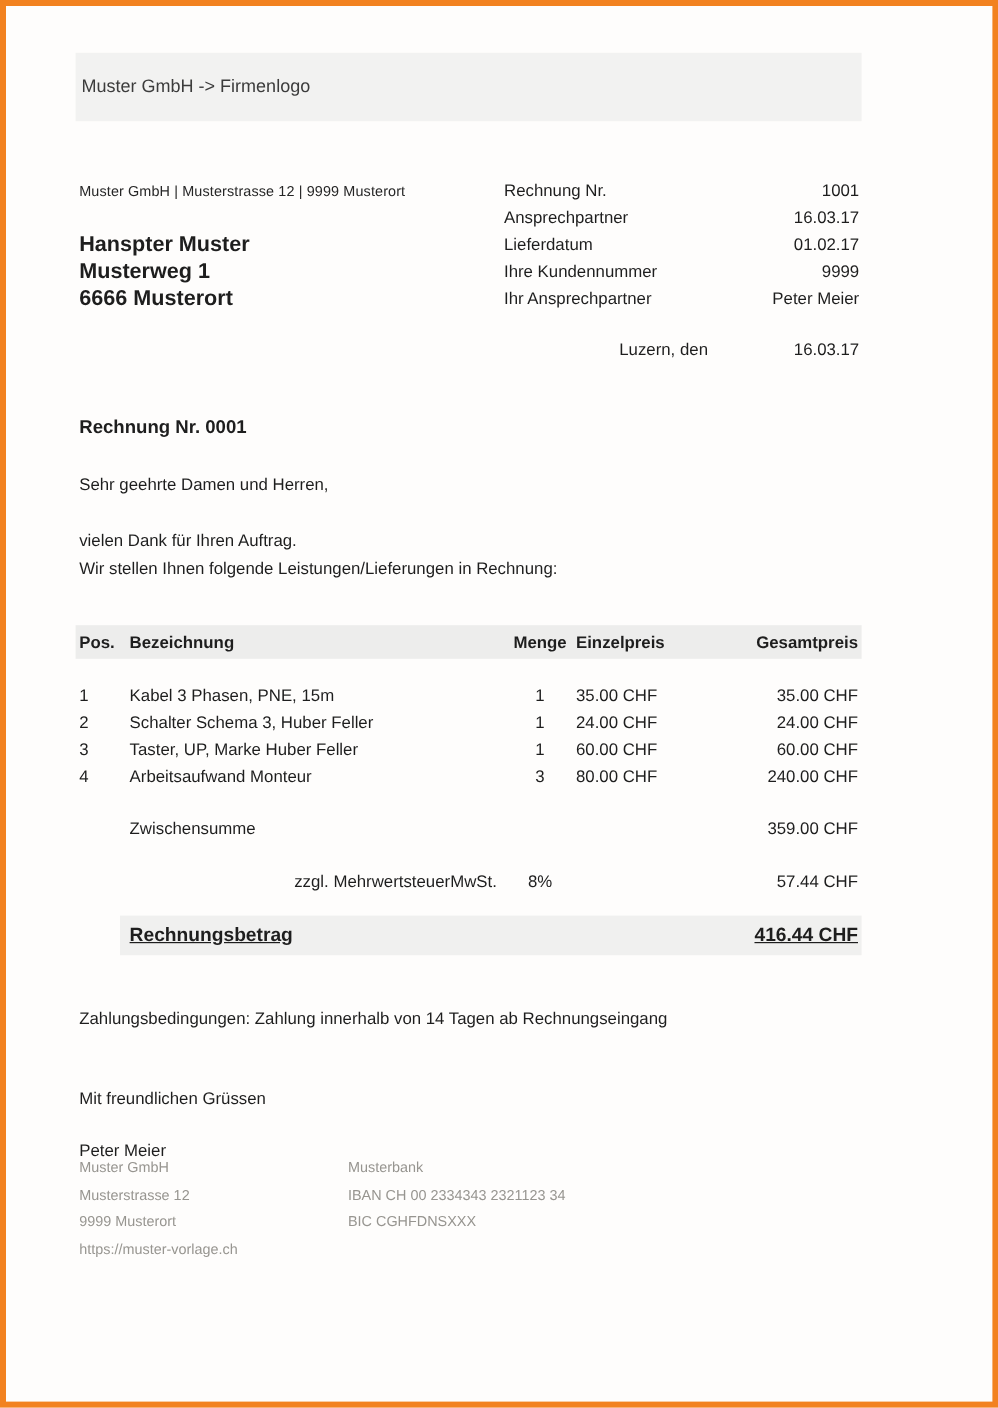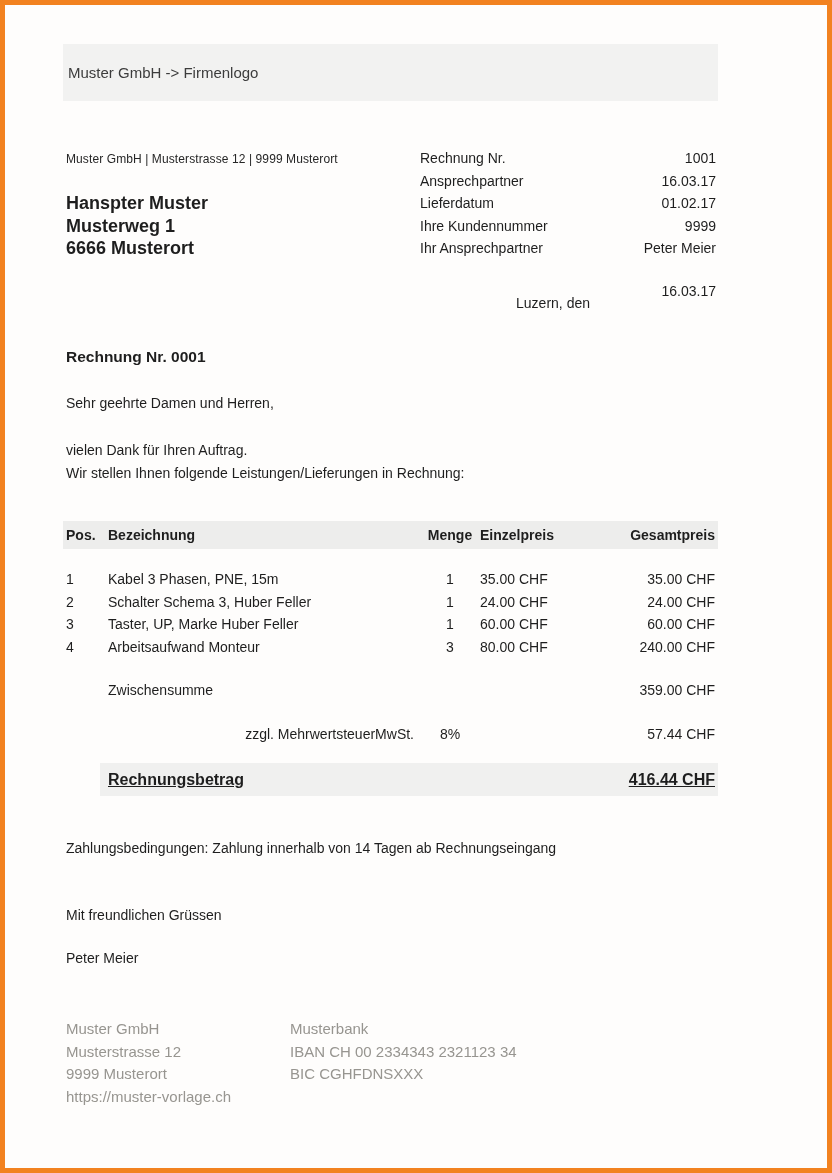--- a/index.html
+++ b/index.html
@@ -41,21 +41,21 @@
   
   .meta {
     position: absolute; left: 420px; top: 147px;
     width: 296px; font-size: 14px; line-height: 22.5px;
   }
   .meta-row { display: flex; justify-content: space-between; }
   .place-row {
     position: absolute; left: 420px; top: 283px;
     width: 296px; font-size: 14px; display: flex;
   }
-  .place-row .place-label { flex: 1; text-align: right; margin-top: 12px; }
+  .place-row .place-label { flex: 1; text-align: right; }
   .place-row .place-date { width: 126px; text-align: right; }
 
   
   .h1 {
     position: absolute; left: 66px; top: 348px;
     font-size: 15.5px; font-weight: bold;
   }
   .salutation { position: absolute; left: 66px; top: 395px; font-size: 14px; }
   .intro {
     position: absolute; left: 66px; top: 439px;
@@ -96,22 +96,22 @@
     font-size: 16px; font-weight: bold;
     padding-left: 8px; padding-right: 3px; text-decoration: underline;
   }
 
   .payment-terms { position: absolute; left: 66px; top: 840px; font-size: 14px; }
   .regards { position: absolute; left: 66px; top: 907px; font-size: 14px; }
   .signature { position: absolute; left: 66px; top: 950px; font-size: 14px; }
 
   
   .footer-col {
-    position: absolute; top: 1018px;
-    font-size: 15px; line-height: 22.5px;
+    position: absolute; top: 962px;
+    font-size: 12px; line-height: 22.5px;
     color: #979590;
   }
   .footer-company { left: 66px; }
   .footer-bank { left: 290px; }
 </style>
 </head>
 <body>
 
 <div class="page">
   <div class="border-frame"></div>

